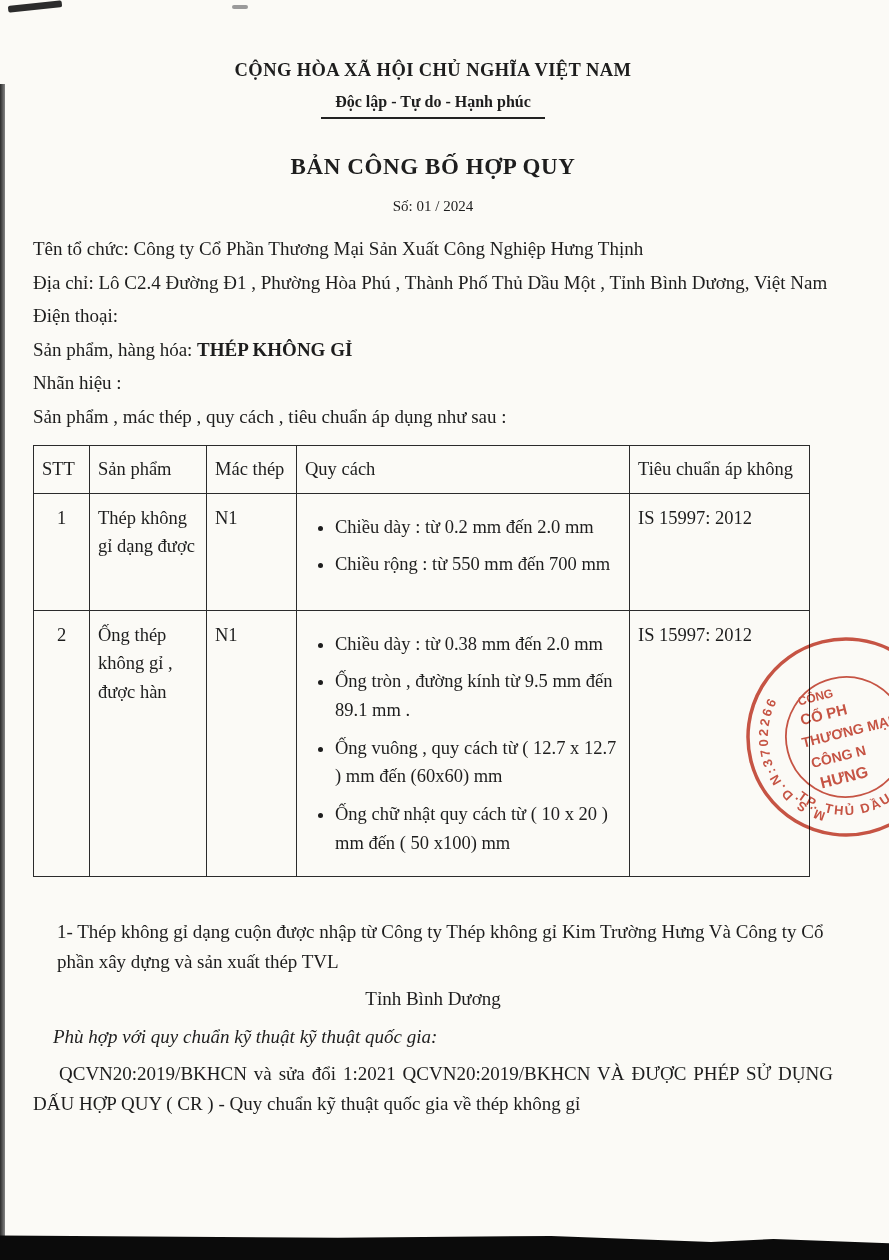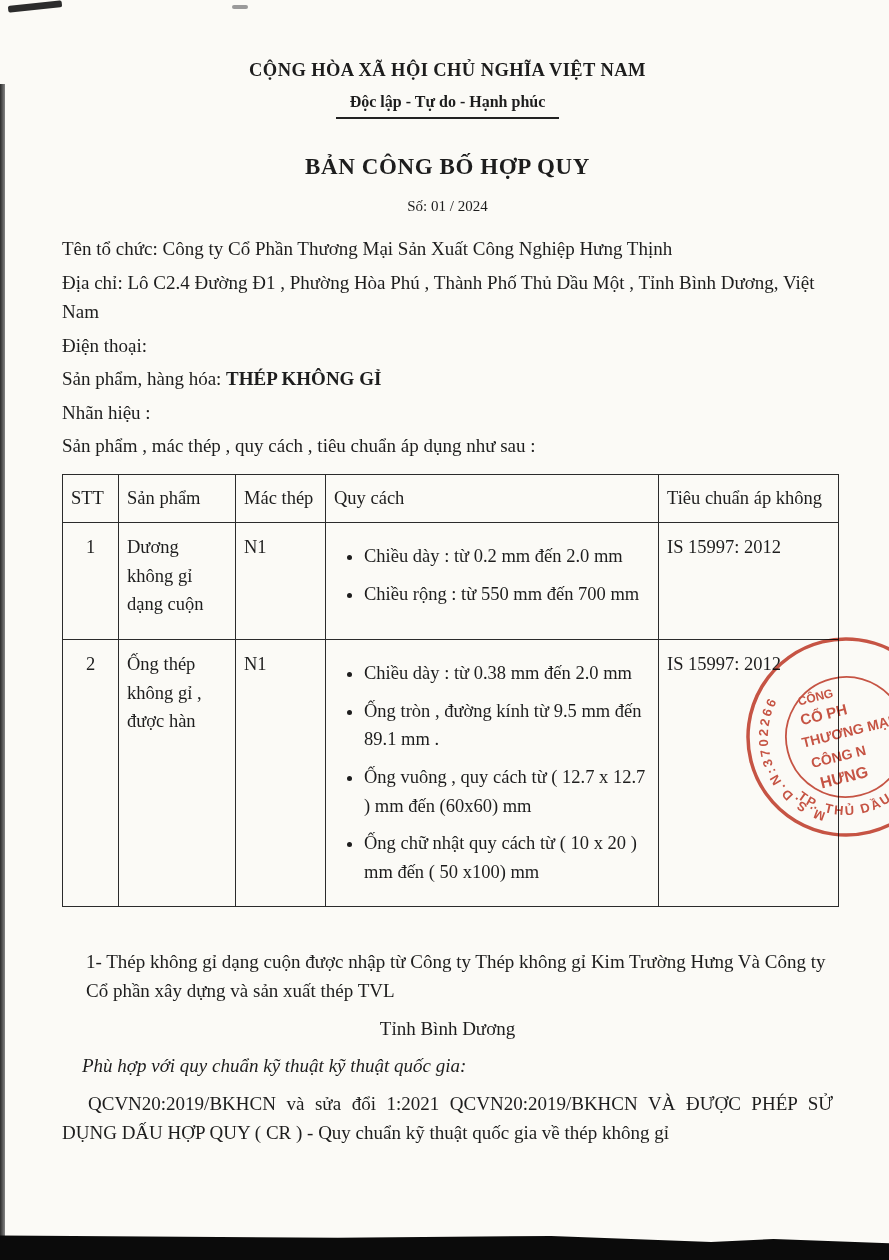--- a/index.html
+++ b/index.html
@@ -1,21 +1,21 @@
 <!DOCTYPE html>
 <html><head>
 <meta charset="utf-8">
 <style>
   html,body { margin:0; padding:0; background:#e8e8e8; }
   .page {
     position:relative; width:889px; height:1260px; margin:0 auto;
     background:#fbfaf6; overflow:hidden;
     font-family:"Liberation Serif", serif; color:#1d1d1d;
   }
-  .content { padding:56px 56px 0 62px; font-size:19px; line-height:1.55; }
+  .content { padding:56px 56px 0 33px; font-size:19px; line-height:1.55; }
 
   .center { text-align:center; }
   .country-name { font-weight:bold; font-size:18.5px; letter-spacing:.4px; margin:0; }
   .motto { display:inline-block; font-weight:bold; font-size:16px; margin-top:5px;
            border-bottom:2px solid #222; padding:0 14px 3px 14px; }
   .doc-title { font-weight:bold; font-size:23px; letter-spacing:.6px; margin:30px 0 10px 0; }
   .doc-number { font-size:15px; margin:0 0 16px 0; }
 
   p.bodyline { margin:4px 0; }
   .indent1 { margin-left:12px; }
@@ -89,21 +89,21 @@
       <tbody>
           <tr>
         <th class="c">STT</th>
         <th>Sản phẩm</th>
         <th>Mác thép</th>
         <th>Quy cách</th>
         <th>Tiêu chuẩn áp không</th>
       </tr>
       <tr class="r1">
         <td class="c">1</td>
-        <td>Dương không gỉ dạng cuộn</td>
+        <td>Thép không gỉ dạng được</td>
         <td class="grade">N1</td>
         <td class="spec-cell">
           <ul>
             <li>Chiều dày : từ 0.2 mm đến 2.0 mm</li>
             <li>Chiều rộng : từ 550 mm đến 700 mm</li>
           </ul>
         </td>
         <td>IS 15997: 2012</td>
       </tr>
       <tr class="r2">

